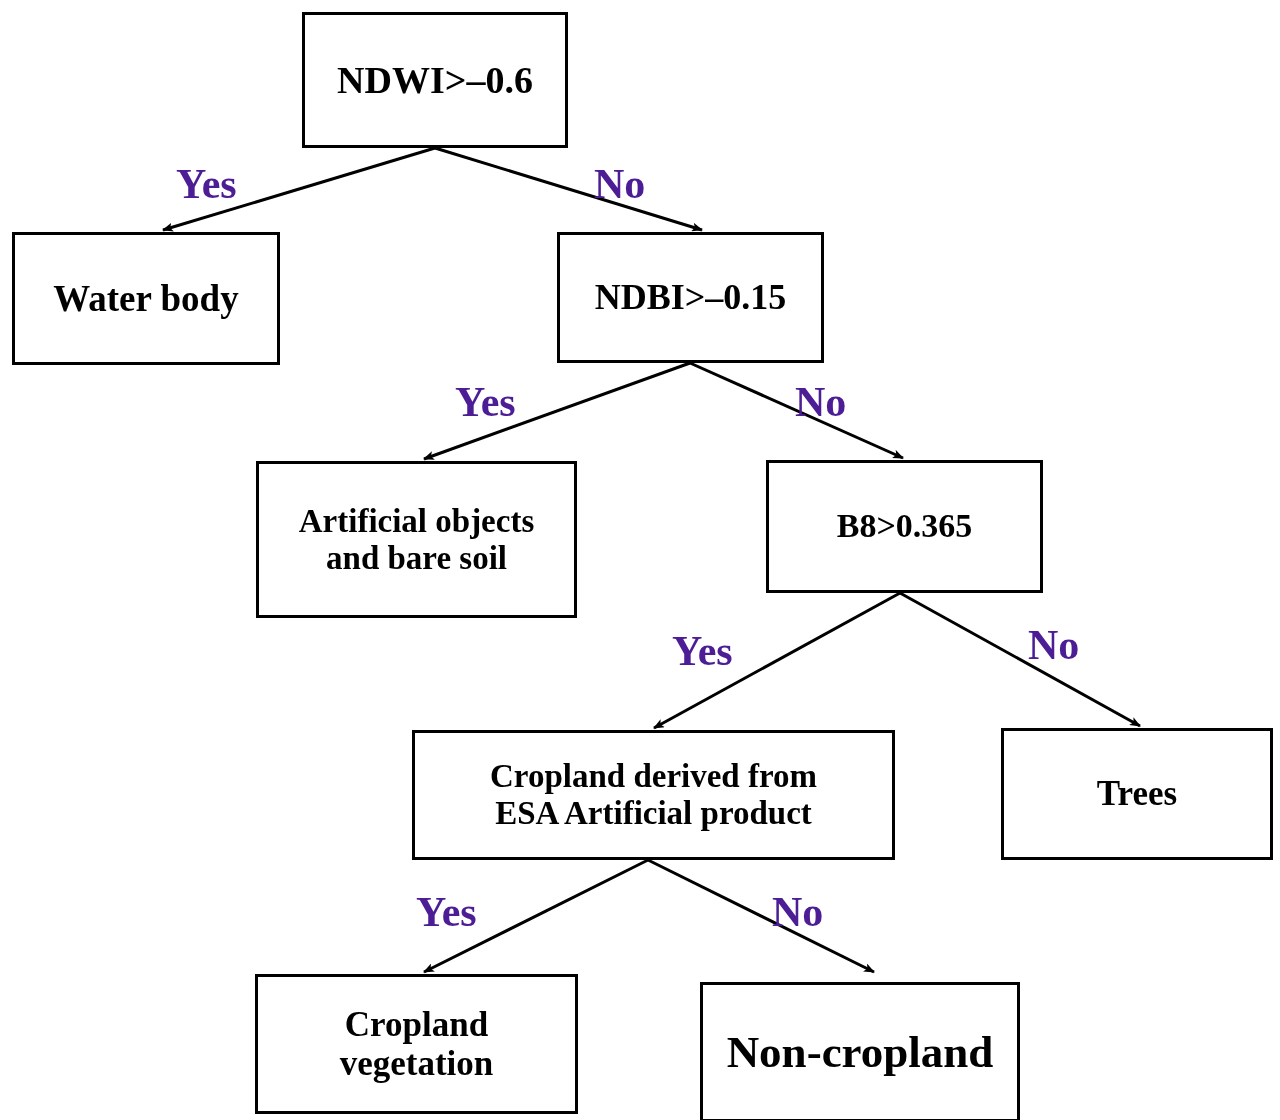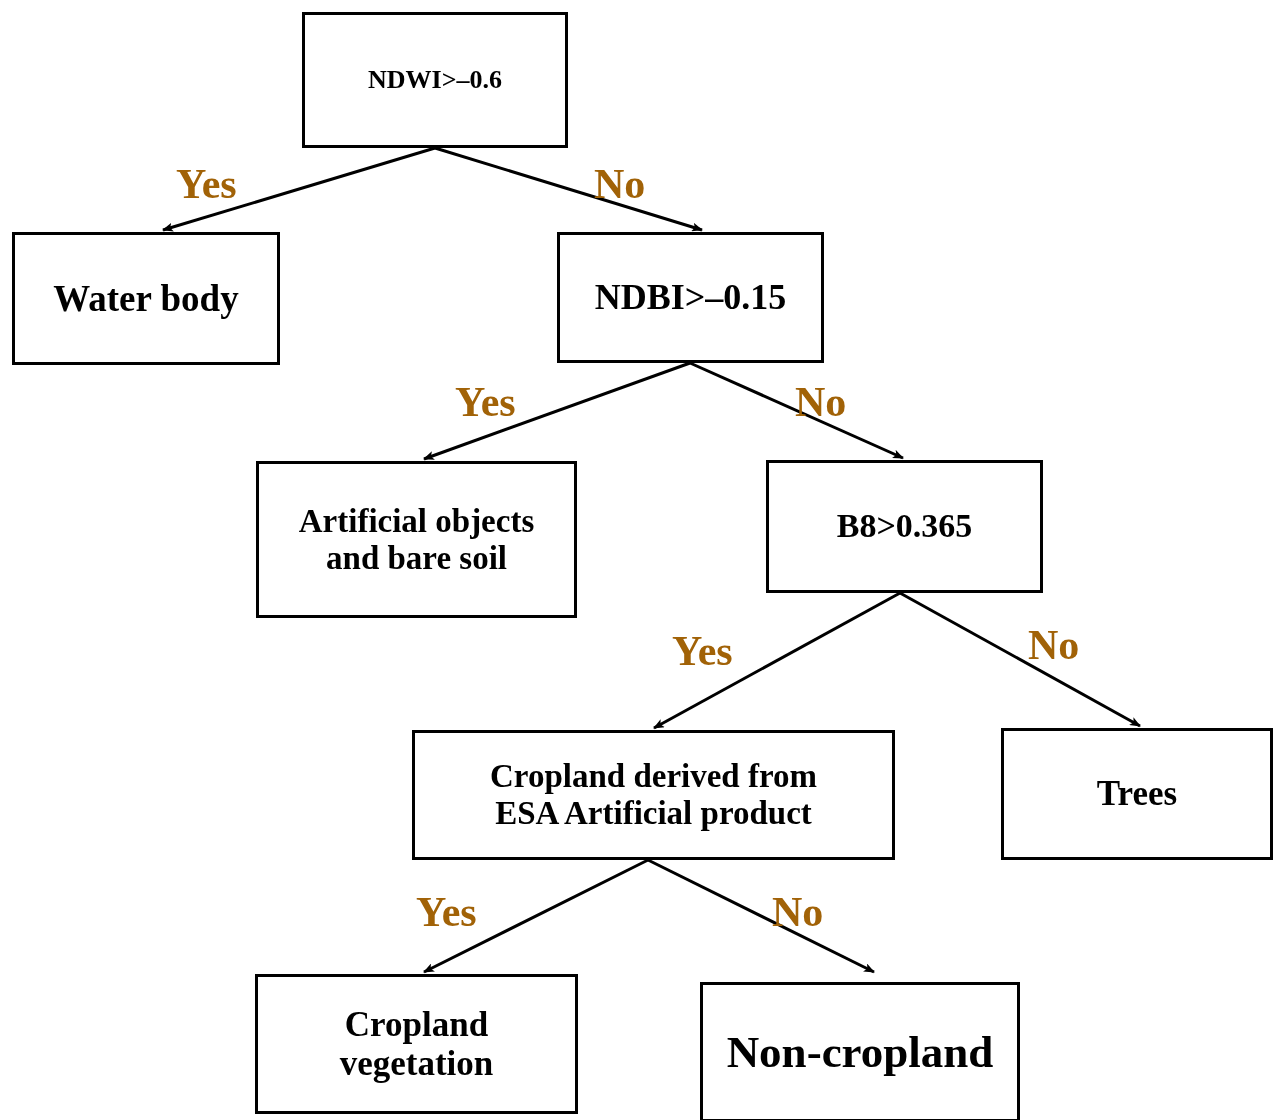--- a/index.html
+++ b/index.html
@@ -38,34 +38,34 @@
     font-weight: bold;
     color: #000000;
     line-height: 1.12;
     z-index: 2;
   }
   .node .txt {
     display: block;
     padding: 0 6px;
     white-space: pre-line;
   }
-  .n-root      { left: 302px; top: 12px;  width: 266px; height: 136px; font-size: 26px; }
+  .n-root      { left: 302px; top: 12px;  width: 266px; height: 136px; font-size: 38px; }
   .n-water     { left: 12px;  top: 232px; width: 268px; height: 133px; font-size: 37px; }
   .n-ndbi      { left: 557px; top: 232px; width: 267px; height: 131px; font-size: 36px; }
   .n-artificial{ left: 256px; top: 461px; width: 321px; height: 157px; font-size: 33px; }
   .n-b8        { left: 766px; top: 460px; width: 277px; height: 133px; font-size: 34px; }
   .n-cropderiv { left: 412px; top: 730px; width: 483px; height: 130px; font-size: 33px; }
   .n-trees     { left: 1001px;top: 728px; width: 272px; height: 132px; font-size: 35px; }
   .n-cropveg   { left: 255px; top: 974px; width: 323px; height: 140px; font-size: 35px; }
   .n-noncrop   { left: 700px; top: 982px; width: 320px; height: 140px; font-size: 45px; }
 
   .edge-label {
     position: absolute;
     font-weight: bold;
-    color: #a16207;
+    color: #4c1d95;
     font-size: 42px;
     line-height: 1;
     z-index: 3;
     background: transparent;
   }
   .el-1-yes { left: 176px;  top: 163px; }
   .el-1-no  { left: 594px;  top: 163px; }
   .el-2-yes { left: 455px;  top: 381px; }
   .el-2-no  { left: 795px;  top: 381px; }
   .el-3-yes { left: 672px;  top: 630px; }

